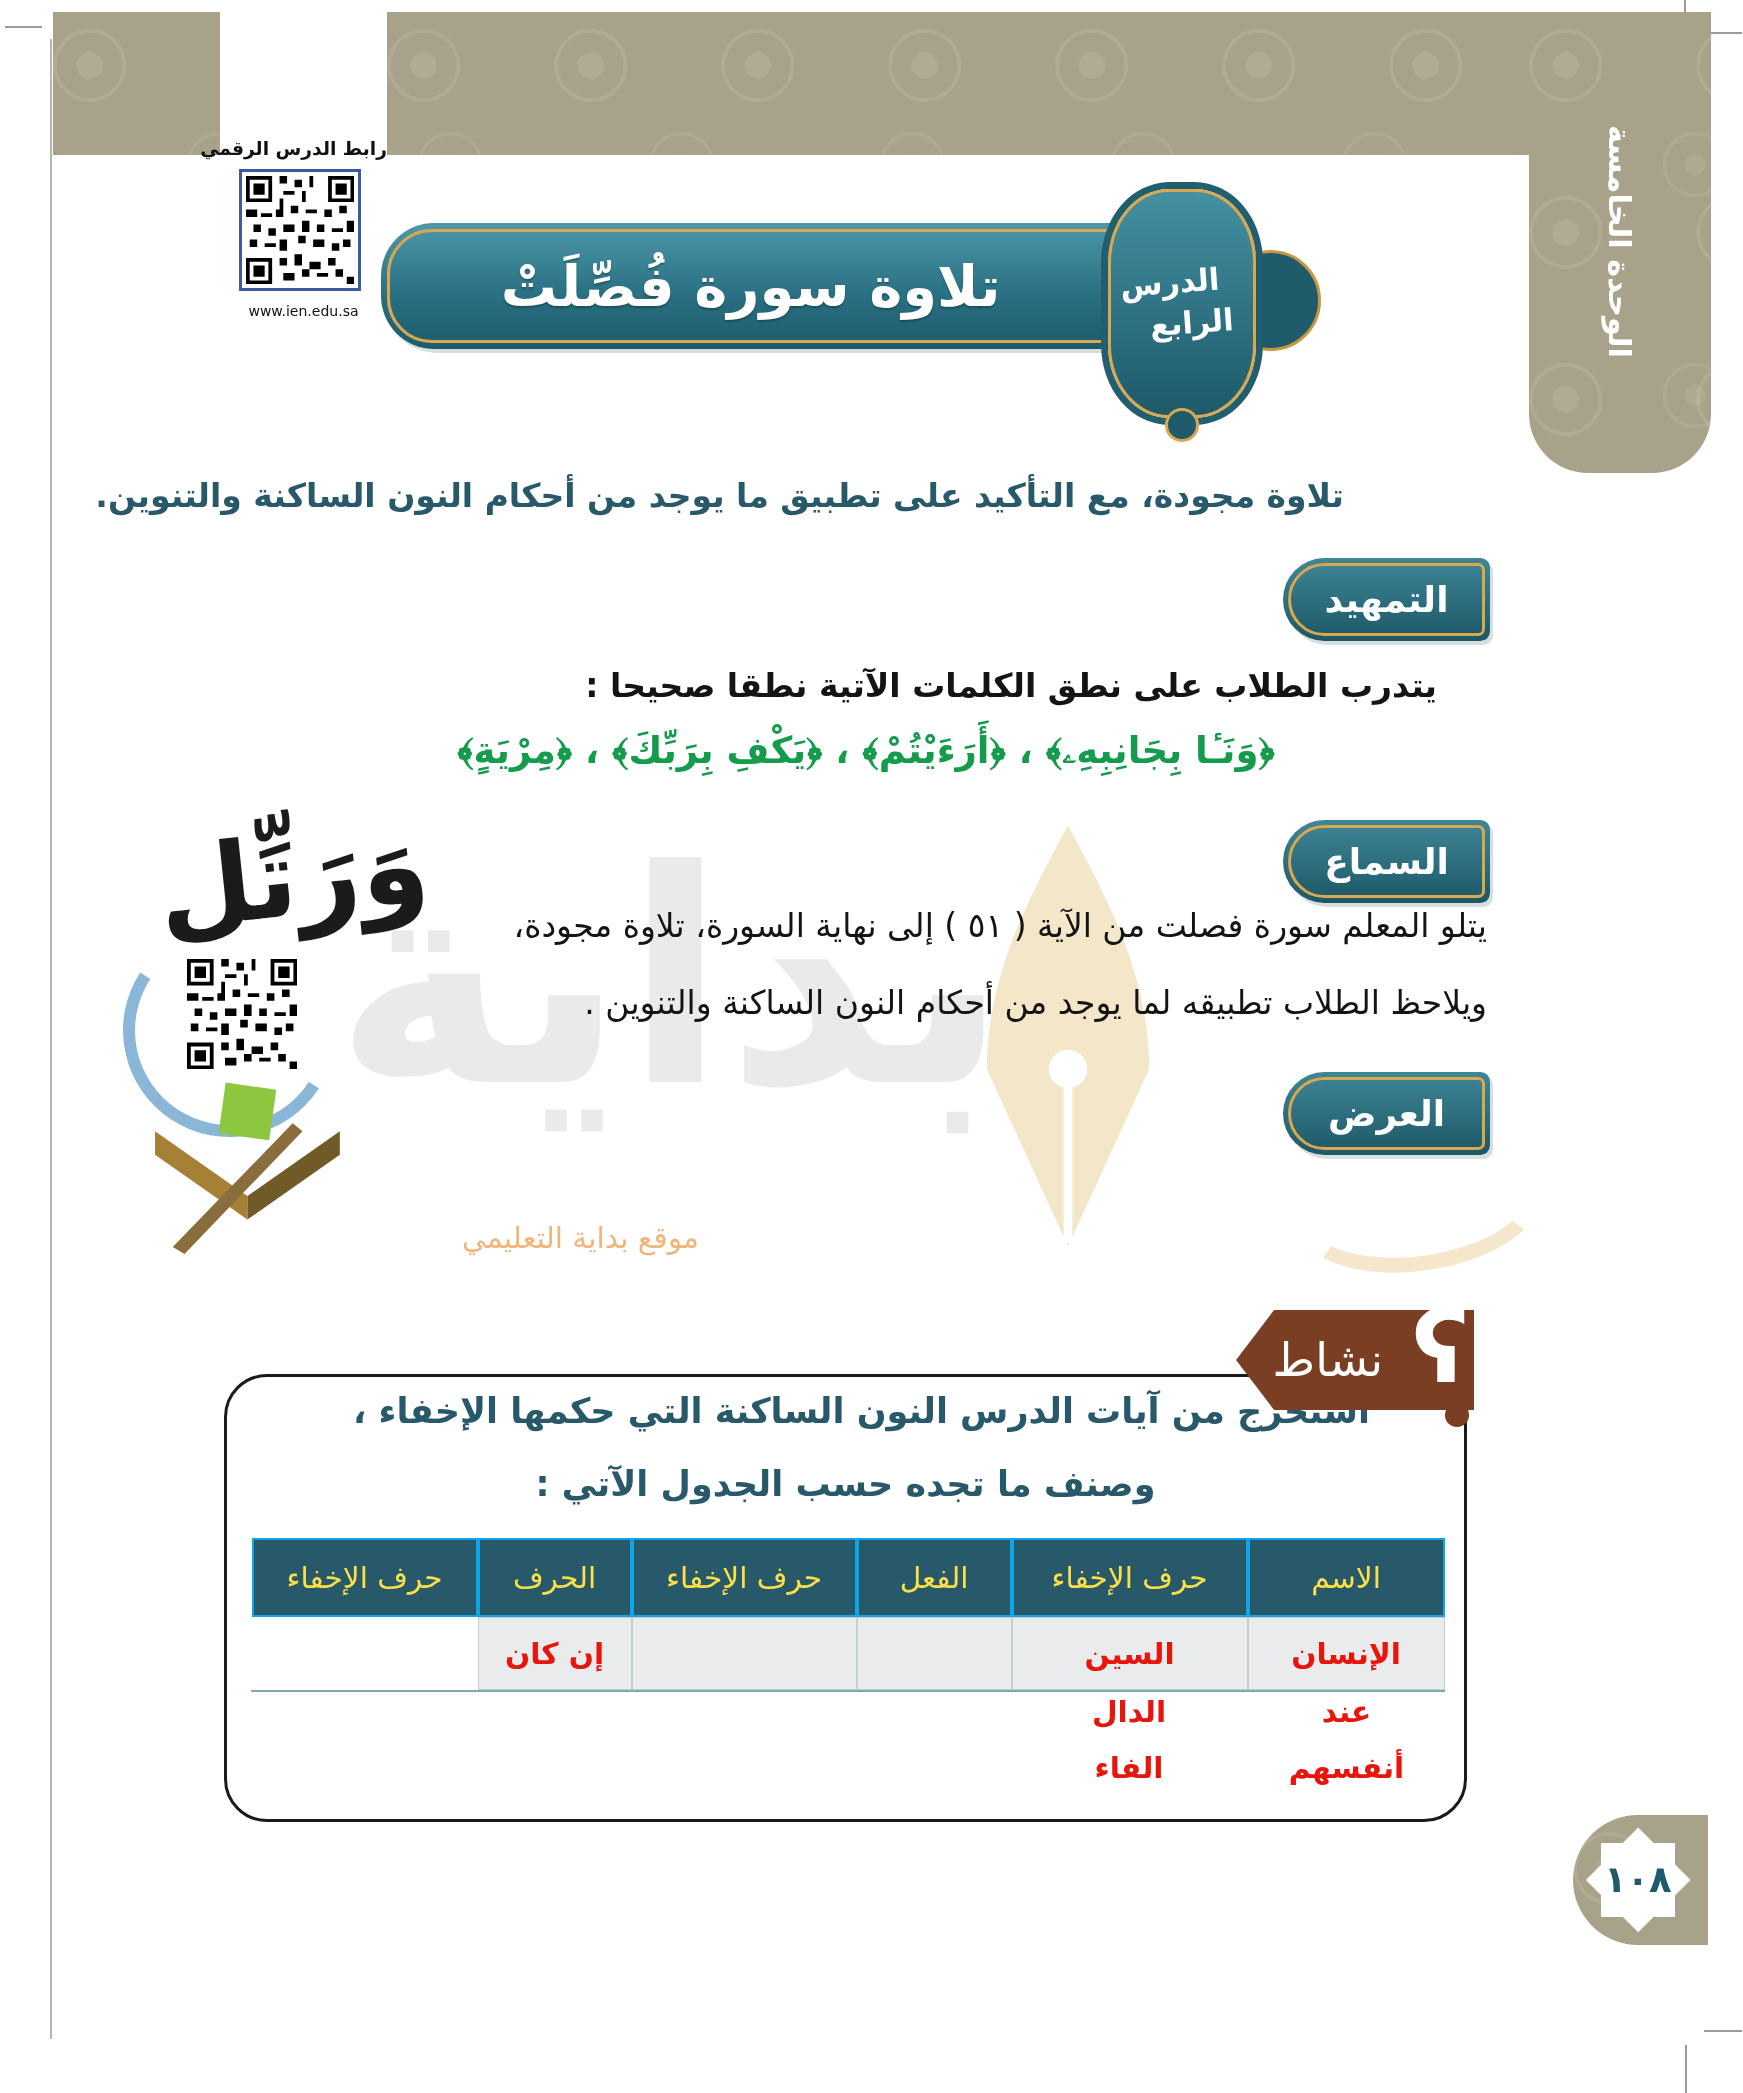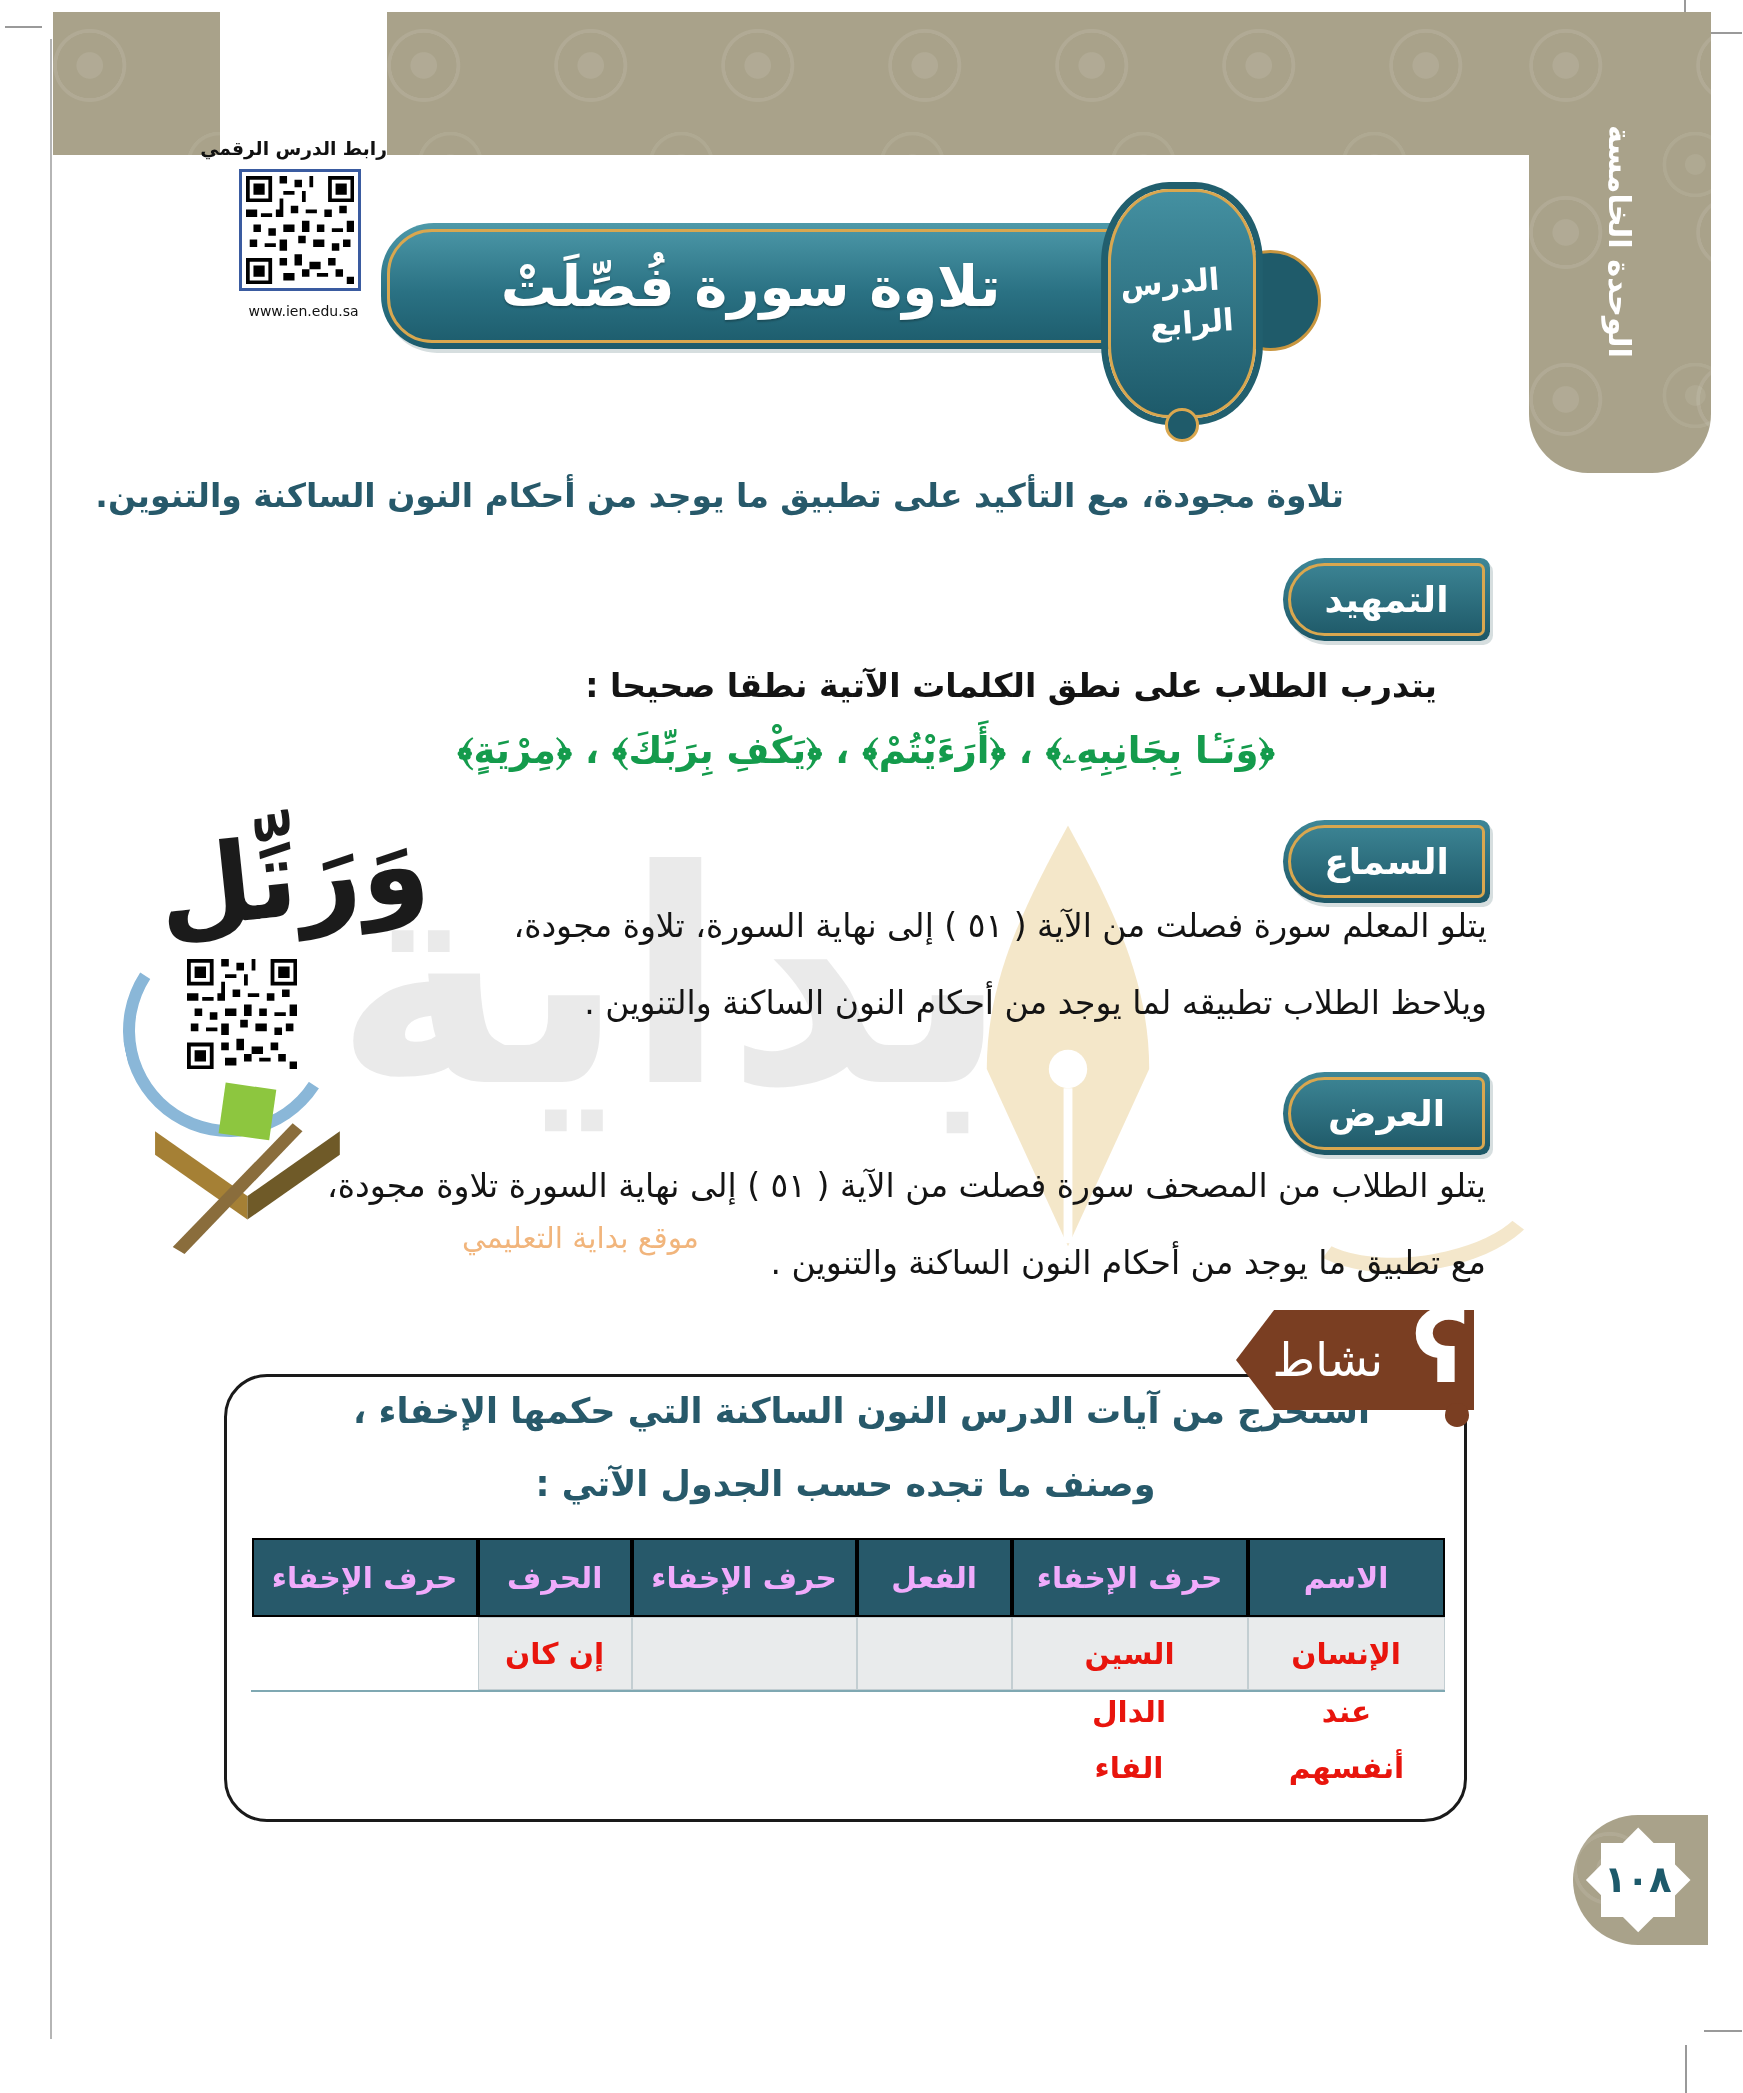--- a/index.html
+++ b/index.html
@@ -87,21 +87,21 @@
   .nashat-badge .q{position:absolute;right:5.9px;top:-15.8px;color:#fff;font-size:99px;font-weight:bold;
     transform:scaleX(-1);line-height:1.1;}
   .nashat-dot{left:1446px;top:1403px;width:23.6px;height:23.6px;border-radius:50%;background:#7a3e22;z-index:6;}
 
   .activity-box{left:225px;top:1374px;width:1243px;height:448px;border:3px solid #1a1a1a;border-radius:43px;
     background:#fff;box-sizing:border-box;z-index:5;}
   .act-l1{position:absolute;top:13.8px;right:94px;color:#27596a;font-weight:bold;font-size:35px;white-space:nowrap;direction:rtl;}
   .act-l2{position:absolute;top:87px;left:0;right:0;text-align:center;color:#27596a;font-weight:bold;font-size:35px;white-space:nowrap;direction:rtl;}
   .acttable{position:absolute;top:161px;left:23.6px;width:1194px;}
   .thead,.tbody{display:grid;grid-template-columns:197px 236px 155px 225px 154px 226px;direction:rtl;}
-  .th{background:#27596a;border:2px solid #000000;color:#f0abfc;font-weight:bold;font-size:29.6px;height:75px;
+  .th{background:#27596a;border:2px solid #0ea5e9;color:#fde047;font-weight:normal;font-size:29.6px;height:75px;
       display:flex;align-items:center;justify-content:center;white-space:nowrap;}
   .td{background:#e9ebec;border:1px solid #c3ced2;color:#e8150d;font-weight:bold;font-size:29.6px;height:71px;
       display:flex;align-items:center;justify-content:center;white-space:nowrap;}
   .tbody{border-bottom:2px solid #7fa8b2;}
   .ans{position:absolute;color:#e8150d;font-weight:bold;font-size:29.6px;text-align:center;white-space:nowrap;}
   .ans.r1{top:318px;} .ans.r2{top:374px;}
   .ans.col-name{left:1021px;width:197px;} .ans.col-letter{left:784px;width:236px;}
 
   
   .page-badge{left:1574px;top:1815px;width:135px;height:130px;border-radius:65px 0 0 65px;z-index:3;}
@@ -196,24 +196,20 @@
   <div class="abs sec-banner" style="top:820px;">
     <span>السماع</span>
   </div>
   <div class="abs bodytext" style="left:414px;top:906px;width:1074px;">
     <div class="ln">يتلو المعلم سورة فصلت من الآية ( ٥١ ) إلى نهاية السورة، تلاوة مجودة،</div>
     <div class="ln">ويلاحظ الطلاب تطبيقه لما يوجد من أحكام النون الساكنة والتنوين .</div>
   </div>
 
   <div class="abs sec-banner" style="top:1072px;">
     <span>العرض</span>
-  </div>
-  <div class="abs bodytext" style="left:167px;top:1166px;width:1320px;">
-    <div class="ln">يتلو الطلاب من المصحف سورة فصلت من الآية ( ٥١ ) إلى نهاية السورة تلاوة مجودة،</div>
-    <div class="ln">مع تطبيق ما يوجد من أحكام النون الساكنة والتنوين .</div>
   </div>
 
   <div class="abs nashat-badge">
     <span class="lbl">نشاط</span>
     <span class="q">ʔ</span>
   </div>
   <div class="abs nashat-dot"></div>
 
   <div class="abs activity-box">
     <div class="act-l1">استخرج من آيات الدرس النون الساكنة التي حكمها الإخفاء ،</div>

